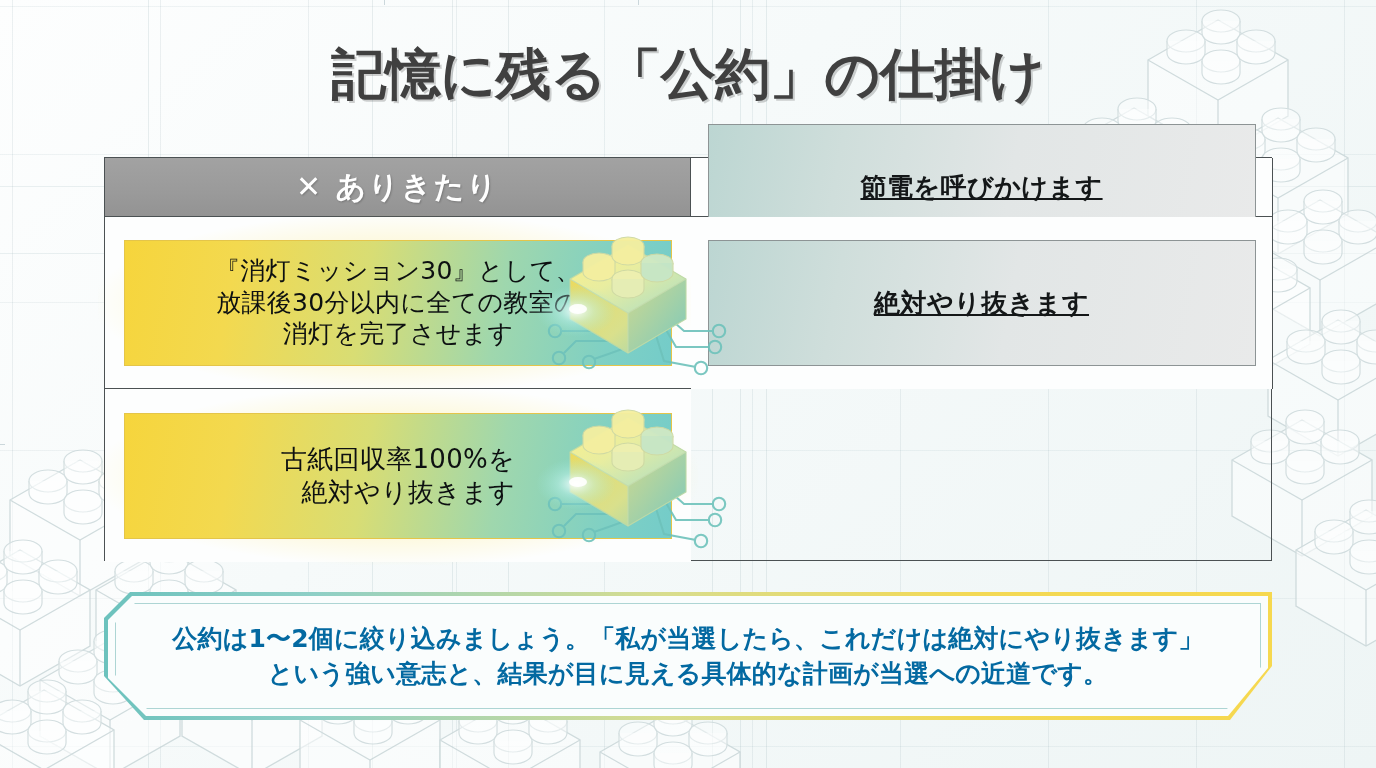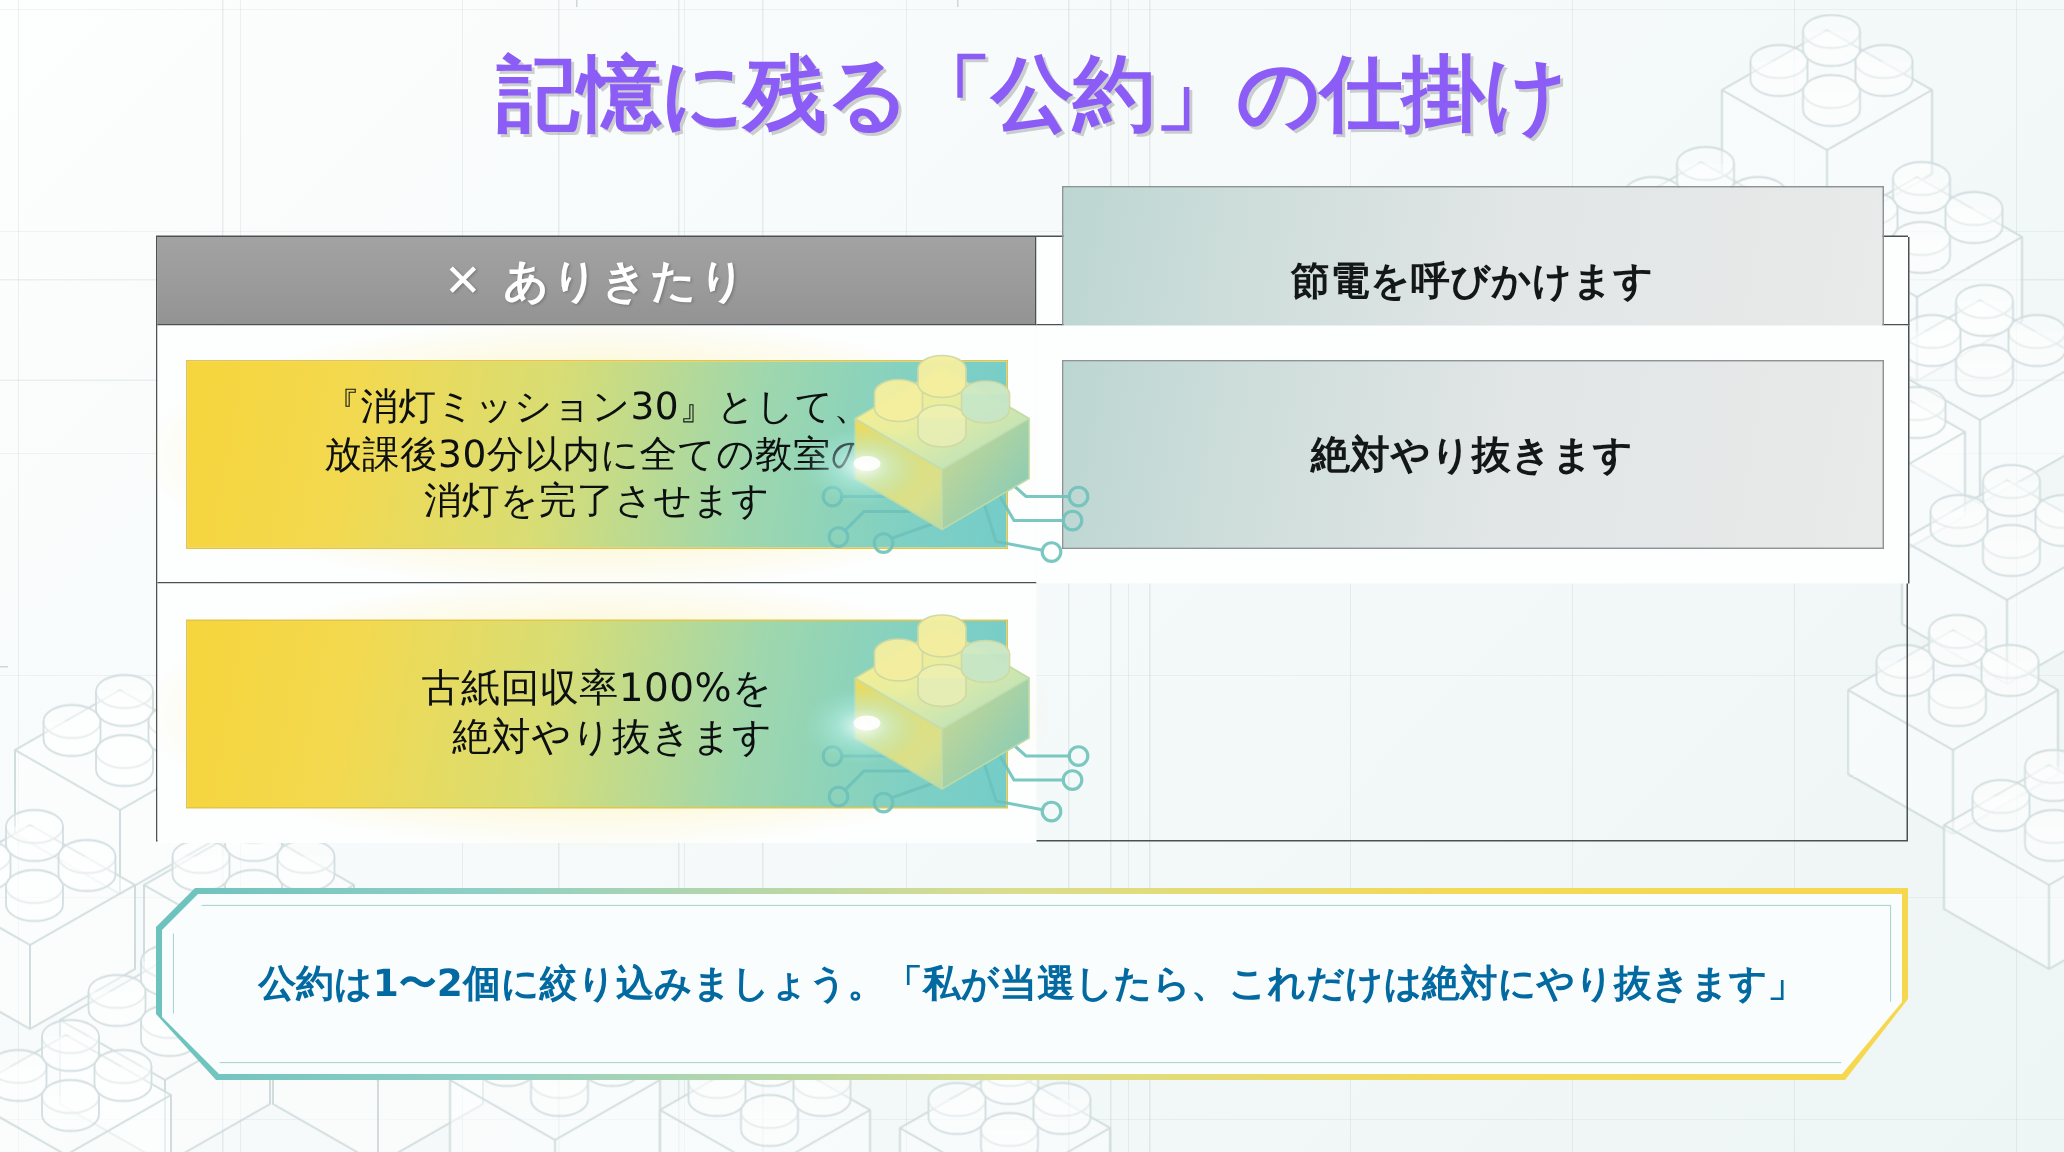--- a/index.html
+++ b/index.html
@@ -30,26 +30,26 @@
   .hline{position:absolute;left:0;right:0;height:1px;background:rgba(130,158,168,.15);}
   .vdash{position:absolute;top:0;bottom:0;width:1px;
     background-image:linear-gradient(to bottom, rgba(140,165,175,.42) 0 5px, transparent 5px 11px);}
   .hdash{position:absolute;left:0;right:0;height:1px;
     background-image:linear-gradient(to right, rgba(140,165,175,.42) 0 5px, transparent 5px 11px);}
 
   .bg-svg{position:absolute;inset:0;width:1376px;height:768px;}
 
   
   .title{
-    position:absolute;top:32px;left:0;right:0;
+    position:absolute;top:44px;left:0;right:0;
     text-align:center;
     font-size:55px;line-height:1.12;
     font-weight:900;
     letter-spacing:-0.5px;
-    color:#8b5cf6;
+    color:#404040;
     text-shadow:2px 2px 0 rgba(0,0,0,.18);
     z-index:6;
   }
 
   
   .table{
     position:absolute;left:104px;top:157px;
     width:1168px;height:404px;
     z-index:5;
     display:grid;
@@ -104,20 +104,21 @@
   .chip-plain{
     width:548px;height:126px;
     border:1.2px solid #8d9495;
     background:linear-gradient(100deg,#bcd6d2 0%,#cfdedb 24%,#e2e6e6 55%,#e9eaea 100%);
     display:flex;align-items:center;justify-content:center;
     box-sizing:border-box;
   }
   .chip-plain-txt{
     font-size:26px;font-weight:800;color:#141718;
     letter-spacing:.5px;
+    text-decoration:underline;
   }
 
   
   .chip-hl-wrap{
     position:relative;width:548px;height:126px;
     display:flex;align-items:center;justify-content:center;
   }
   .chip-hl-glow{
     position:absolute;left:-26px;top:-26px;right:-26px;bottom:-26px;
     background:radial-gradient(ellipse at 50% 50%, rgba(255,214,0,.40) 0%, rgba(255,228,90,.22) 45%, rgba(255,240,160,0) 72%);
@@ -390,14 +391,15 @@
     </div>
   </div>
 </div>
 
 <div class="footer">
   <div class="footer-outer"></div>
   <div class="footer-inner"></div>
   <div class="footer-hair"></div>
   <div class="footer-txt">
     <span>公約は1〜2個に絞り込みましょう。「私が当選したら、これだけは絶対にやり抜きます」</span>
+    <span>という強い意志と、結果が目に見える具体的な計画が当選への近道です。</span>
   </div>
 </div>
 
 </body></html>

